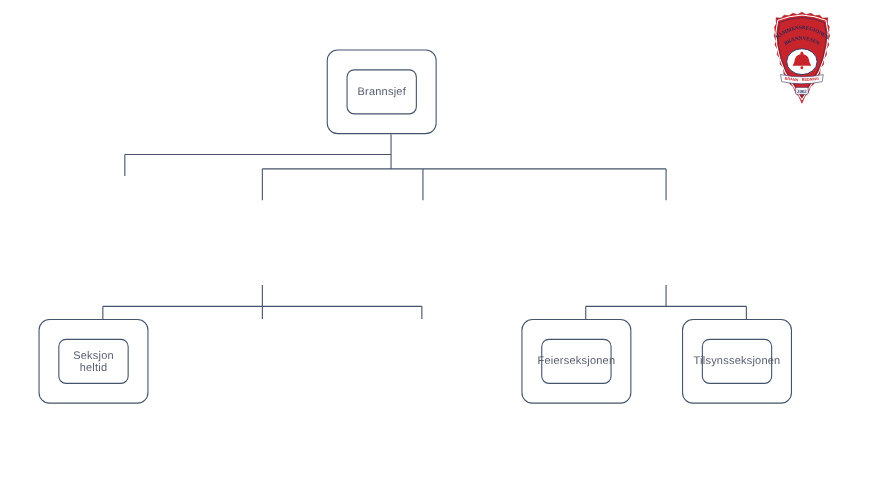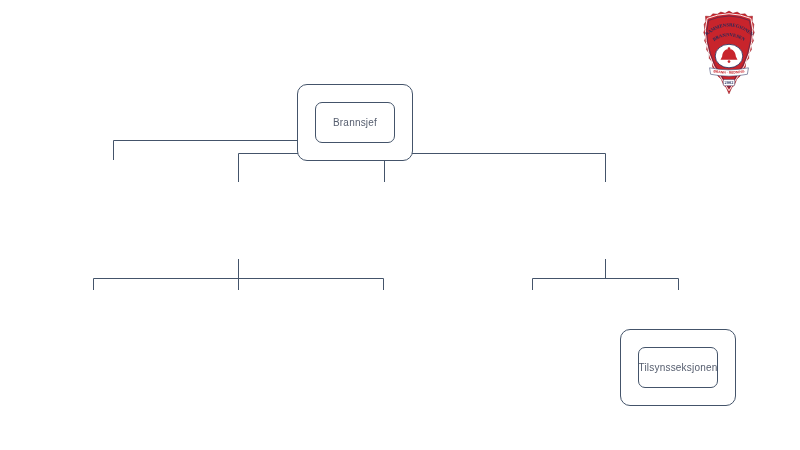--- a/index.html
+++ b/index.html
@@ -2,22 +2,22 @@
 <html><head>
 <meta charset="utf-8">
 <style>
   html,body { margin:0; padding:0; background:#ffffff; }
   .canvas {
     position:relative; width:800px; height:450px; background:#ffffff;
     font-family:"Liberation Sans", sans-serif; overflow:hidden;
   }
   .connectors { position:absolute; left:0; top:0; width:800px; height:450px; }
   .node {
-    position:absolute; width:116px; height:77px; box-sizing:border-box;
-    border:1px solid #44546A; border-radius:10px; padding:17px; background:#ffffff;margin-top:39px;
+    position:absolute; width:100px; height:77px; box-sizing:border-box;
+    border:1px solid #44546A; border-radius:10px; padding:17px; background:#ffffff;
   }
   .node-inner {
     width:100%; height:100%; box-sizing:border-box;
     border:1.7px solid #44546A; border-radius:7px;
     display:flex; align-items:center; justify-content:center; text-align:center;
   }
   .node-label { font-size:10px; color:#555D6E; letter-spacing:0.2px; padding:0 4px; }
   .n-brannsjef        { left:297px; top:45px;  }
   .n-controller       { left:55px;  top:160px; }
   .n-beredskap        { left:180px; top:182px; }
@@ -57,23 +57,33 @@
   <div class="node n-brannsjef">
     <div class="node-inner">
       <span class="node-label">Brannsjef</span>
     </div>
   </div>
 
 
 
 
 
+  <div class="node n-heltid">
+    <div class="node-inner">
+      <span class="node-label">Seksjon heltid</span>
+    </div>
+  </div>
 
 
 
+  <div class="node n-feier">
+    <div class="node-inner">
+      <span class="node-label">Feierseksjonen</span>
+    </div>
+  </div>
 
   <div class="node n-tilsyn">
     <div class="node-inner">
       <span class="node-label">Tilsynsseksjonen</span>
     </div>
   </div>
 
   <svg class="badge" viewBox="0 0 68 90" xmlns="http://www.w3.org/2000/svg">
     <defs>
       <path id="arcTop" d="M 12 27 Q 34 9 56 27"></path>

